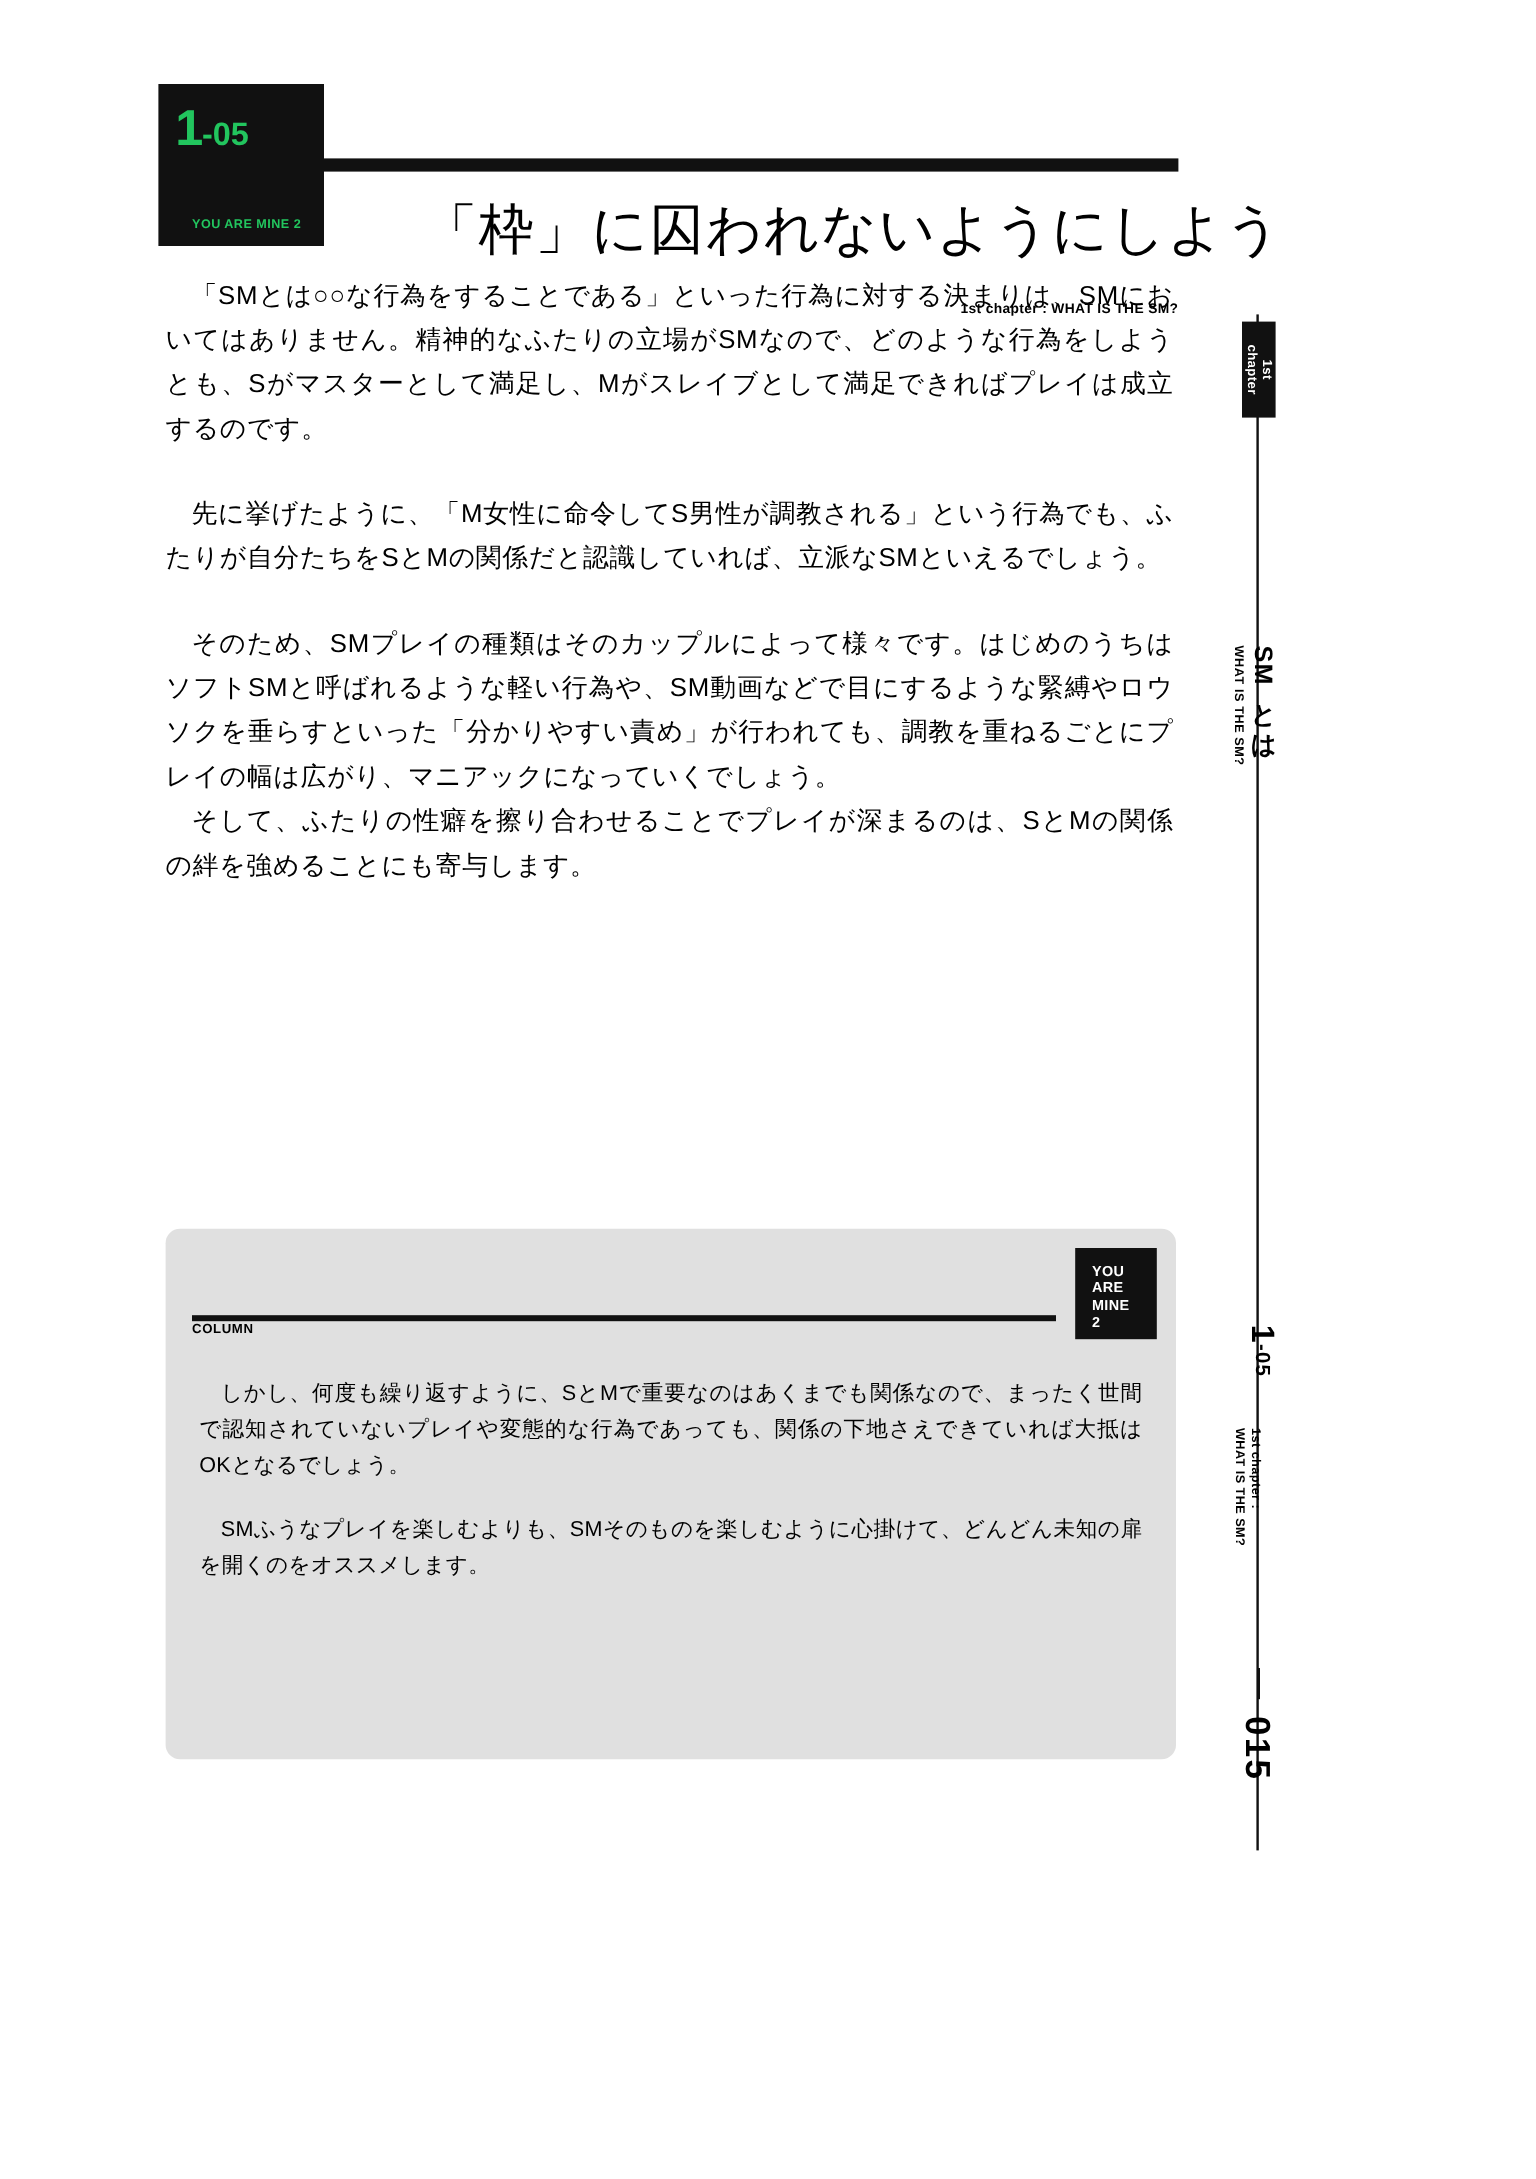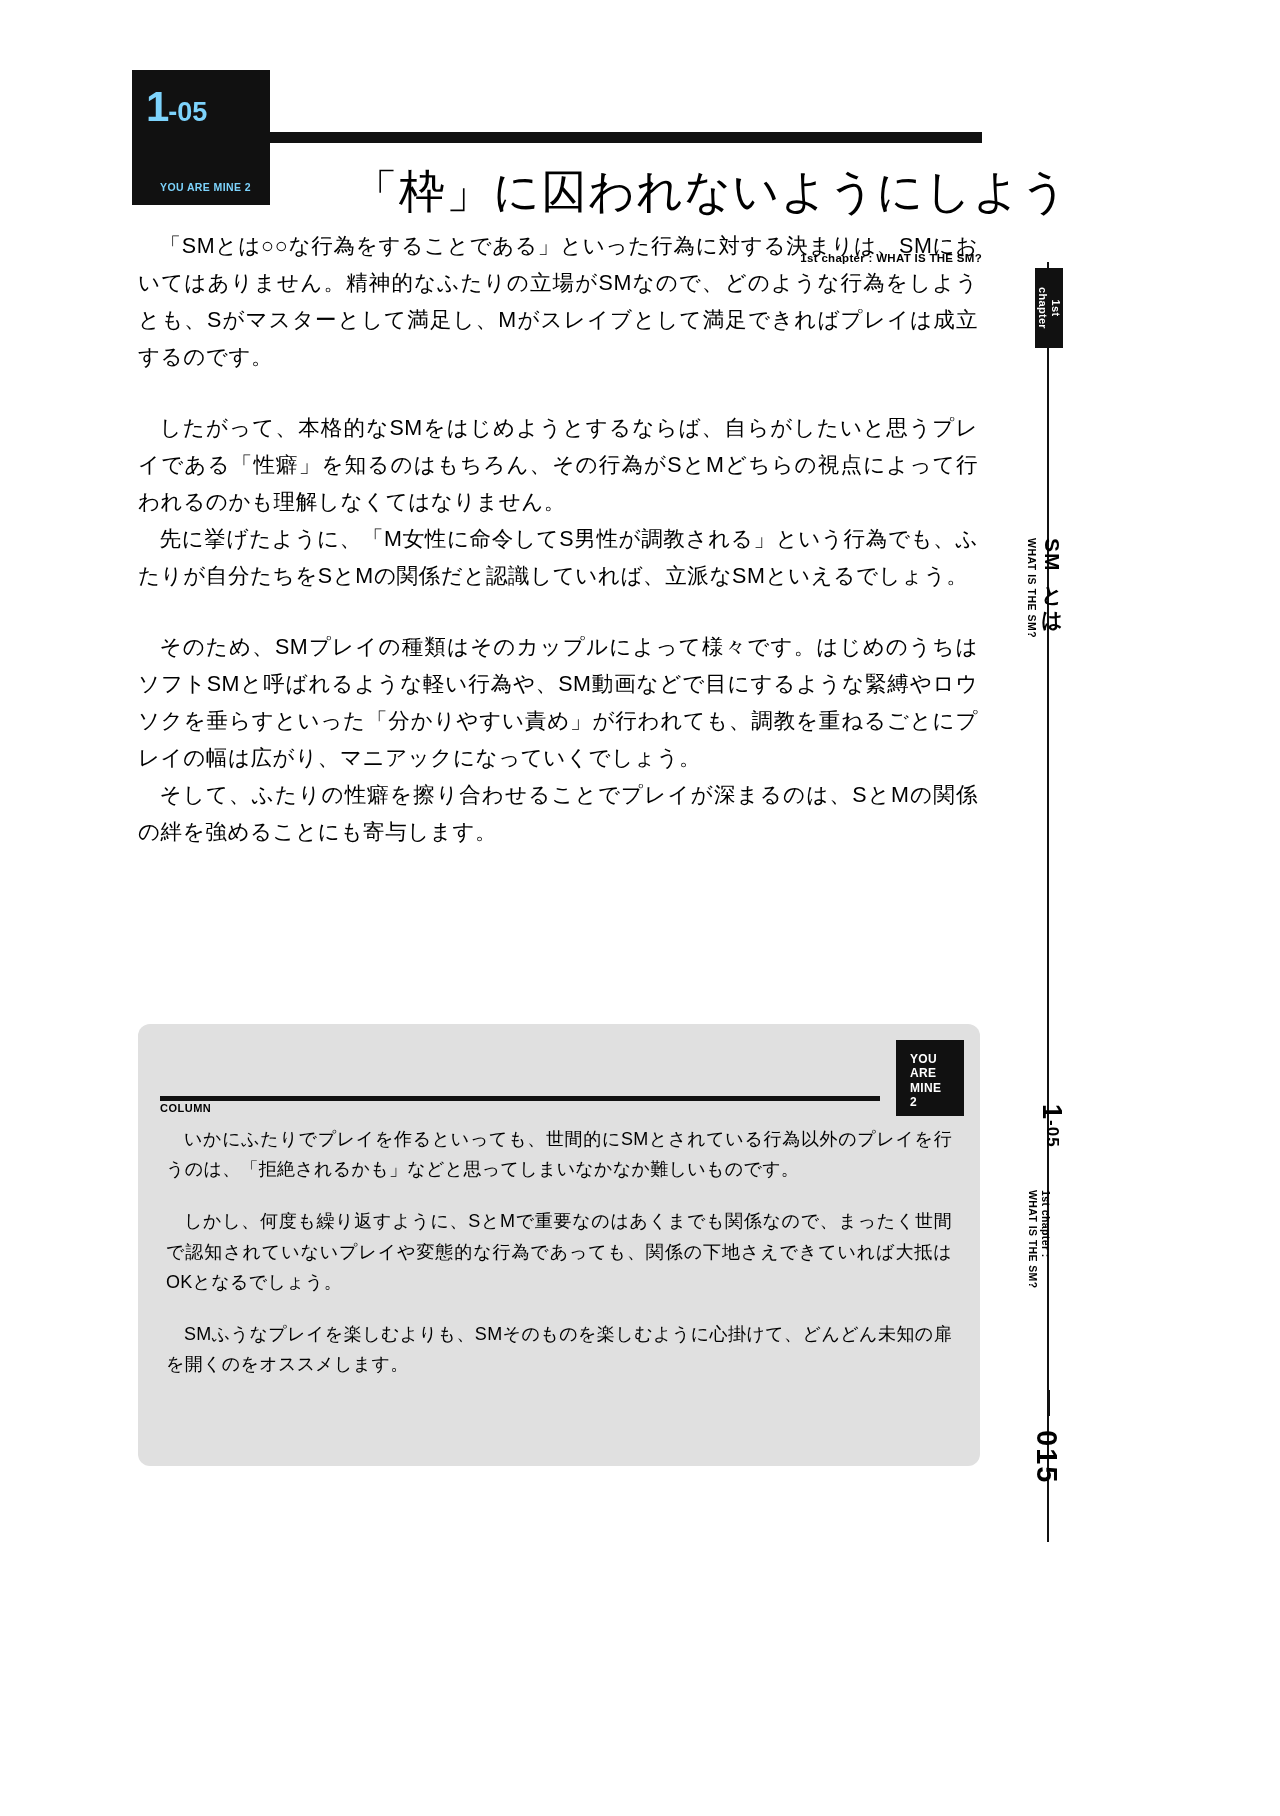--- a/index.html
+++ b/index.html
@@ -24,21 +24,21 @@
     width: 1280px;
     height: 150px;
   }
   .section-badge {
     position: absolute;
     left: 132px;
     top: 0;
     width: 138px;
     height: 135px;
     background: #111111;
-    color: #7dd3fc;
+    color: #22c55e;
   }
   .badge-num {
     position: absolute;
     left: 14px;
     top: 16px;
     font-size: 42px;
     font-weight: 700;
     letter-spacing: -1px;
     line-height: 1;
   }
@@ -262,21 +262,20 @@
     <div class="badge-foot">YOU ARE MINE 2</div>
   </div>
   <div class="title-rule"></div>
   <div class="page-title">「枠」に囚われないようにしよう</div>
   <div class="chapter-tagline">1st chapter : WHAT IS THE SM?</div>
 </div>
 
 <div class="body-col">
   <p class="para indent">「SMとは○○な行為をすることである」といった行為に対する決まりは、SMにおいてはありません。精神的なふたりの立場がSMなので、どのような行為をしようとも、Sがマスターとして満足し、Mがスレイブとして満足できればプレイは成立するのです。</p>
   <div class="gap-lg"></div>
-  <p class="para indent">したがって、本格的なSMをはじめようとするならば、自らがしたいと思うプレイである「性癖」を知るのはもちろん、その行為がSとMどちらの視点によって行われるのかも理解しなくてはなりません。</p>
   <p class="para indent">先に挙げたように、「M女性に命令してS男性が調教される」という行為でも、ふたりが自分たちをSとMの関係だと認識していれば、立派なSMといえるでしょう。</p>
   <div class="gap-lg"></div>
   <p class="para indent">そのため、SMプレイの種類はそのカップルによって様々です。はじめのうちはソフトSMと呼ばれるような軽い行為や、SM動画などで目にするような緊縛やロウソクを垂らすといった「分かりやすい責め」が行われても、調教を重ねるごとにプレイの幅は広がり、マニアックになっていくでしょう。</p>
   <p class="para indent">そして、ふたりの性癖を擦り合わせることでプレイが深まるのは、SとMの関係の絆を強めることにも寄与します。</p>
 </div>
 
 <div class="rail-line"></div>
 <div class="rail-tab">
   <div class="rail-tab-inner">
     <div>1st</div>
@@ -290,19 +289,18 @@
 <div class="rail-dash"></div>
 <div class="page-number">015</div>
 
 <div class="column-box">
   <div class="column-underline"></div>
   <div class="column-kicker">COLUMN</div>
   <div class="column-logo">
       <span>YOU<br>ARE<br>MINE<br>2</span>
     </div>
   <div class="column-body">
-    <p class="cpara">いかにふたりでプレイを作るといっても、世間的にSMとされている行為以外のプレイを行うのは、「拒絶されるかも」などと思ってしまいなかなか難しいものです。</p>
     <div class="cgap"></div>
     <p class="cpara">しかし、何度も繰り返すように、SとMで重要なのはあくまでも関係なので、まったく世間で認知されていないプレイや変態的な行為であっても、関係の下地さえできていれば大抵はOKとなるでしょう。</p>
     <div class="cgap"></div>
     <p class="cpara">SMふうなプレイを楽しむよりも、SMそのものを楽しむように心掛けて、どんどん未知の扉を開くのをオススメします。</p>
   </div>
 </div>
 
 </body></html>

